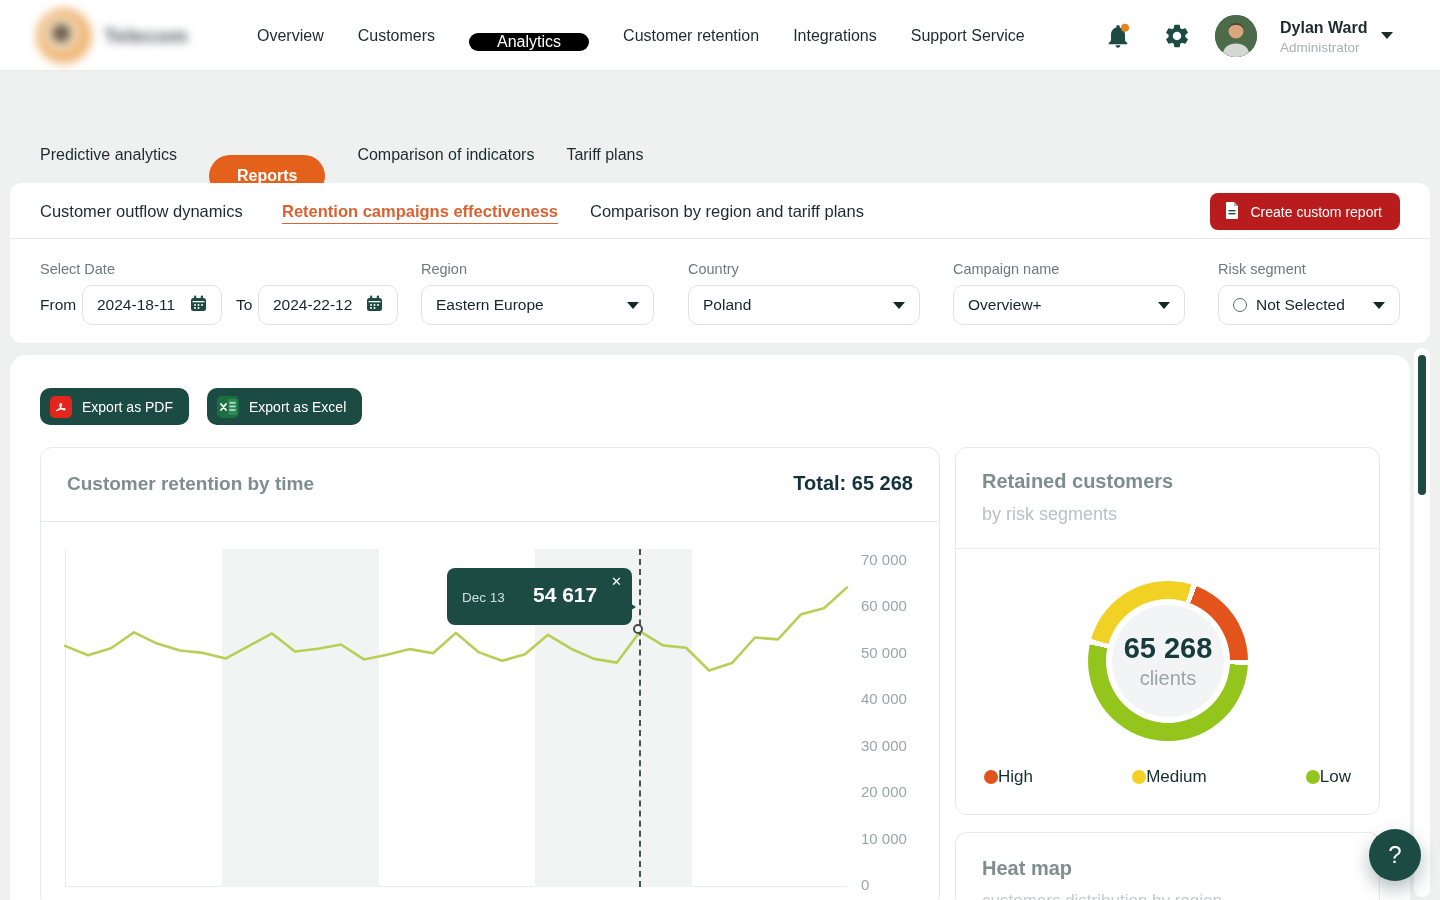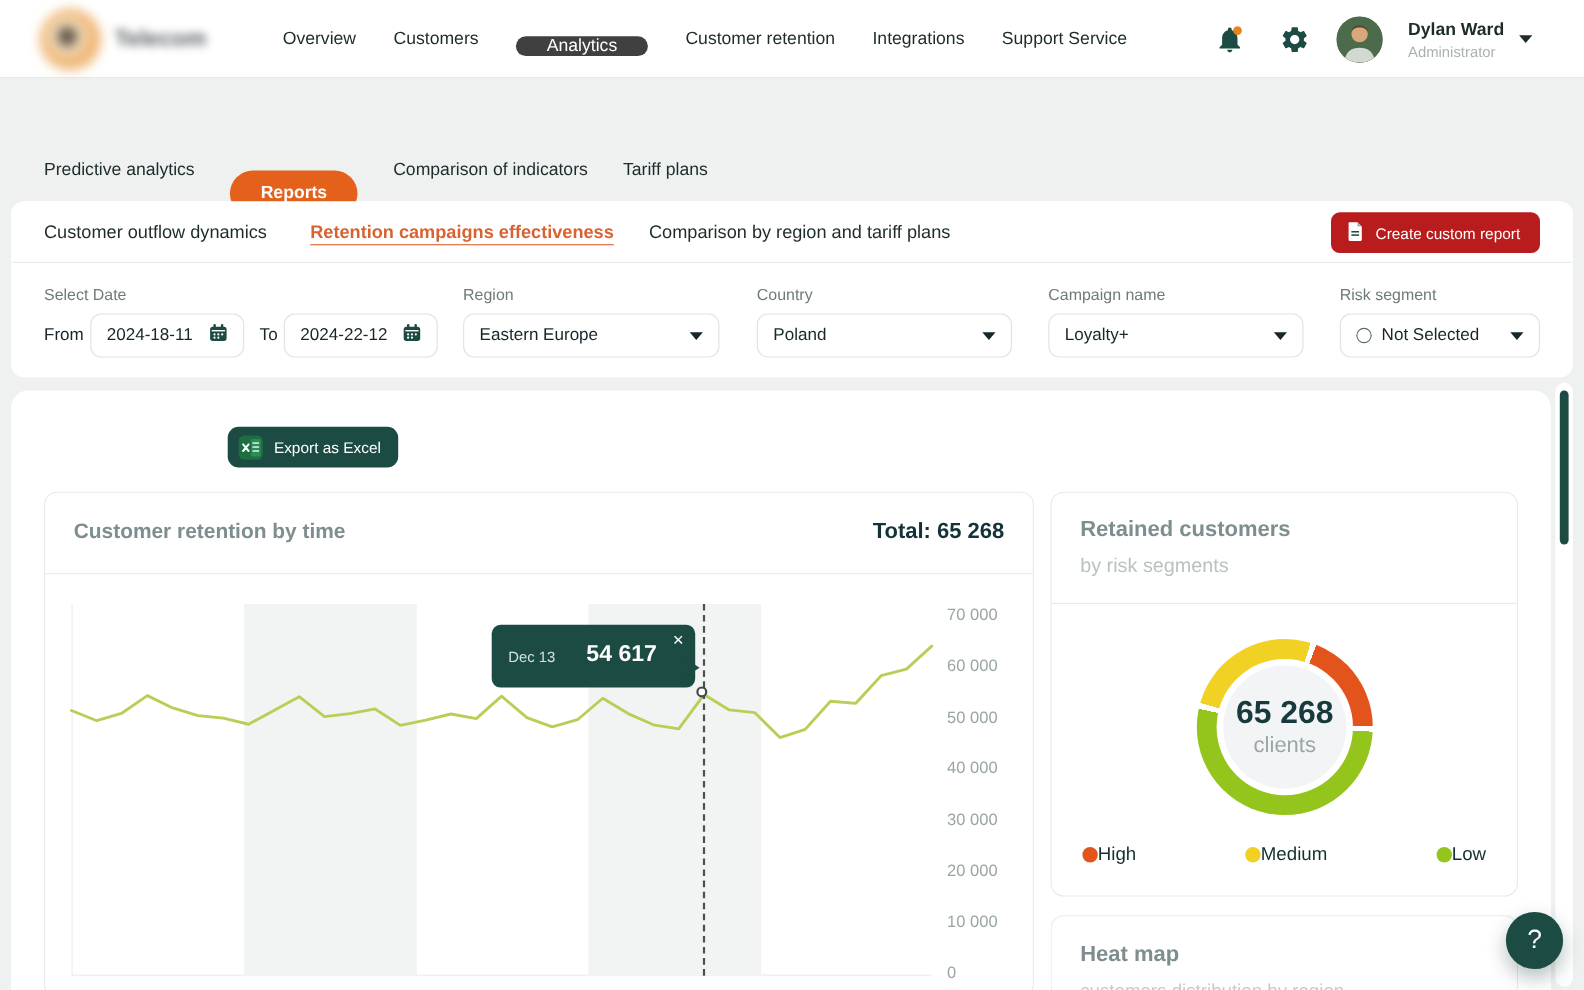--- a/index.html
+++ b/index.html
@@ -7,21 +7,21 @@
   body { font-family:"Liberation Sans", sans-serif; background:#eff1f1; position:relative; color:#1d2b2b; }
 
   
   .header { position:absolute; left:0; top:0; width:1440px; height:71px; background:#fff; border-bottom:1px solid #e7eaea; }
   .logo-mark { position:absolute; left:36px; top:8px; width:56px; height:56px; border-radius:50%;
     background:radial-gradient(circle at 45% 45%, #6b5a4a 0 9px, #f5e6c8 10px 16px, #f0b97c 17px 28px);
     filter:blur(5px); }
   .brand { position:absolute; left:104px; top:24px; font-size:21px; font-weight:bold; color:#5a6163; filter:blur(4px); }
   .main-nav { position:absolute; left:257px; top:0; height:71px; display:flex; align-items:center; gap:34px; }
   .main-nav .nav-item { font-size:16px; color:#1d2b2b; cursor:pointer; white-space:nowrap; }
-  .main-nav .nav-item.active { background:#404040; color:#fff; padding:0 28px; border-radius:26px;margin-top:12px; }
+  .main-nav .nav-item.active { background:#000000; color:#fff; padding:0 28px; border-radius:26px;margin-top:12px; }
   .icon-btn { position:absolute; top:22px; width:28px; height:28px; cursor:pointer; }
   .avatar { position:absolute; left:1215px; top:15px; width:42px; height:42px; border-radius:50%; overflow:hidden; background:#4c6b4a; }
   .user-name { position:absolute; left:1280px; top:19px; font-size:16px; font-weight:bold; color:#1d2b2b; }
   .user-role { position:absolute; left:1280px; top:40px; font-size:13.5px; color:#a9b1b1; }
   .user-chevron { position:absolute; left:1381px; top:32px; width:0; height:0;
     border-left:6px solid transparent; border-right:6px solid transparent; border-top:7px solid #1d2b2b; cursor:pointer; }
 
   
   .subnav { position:absolute; left:40px; top:112px; display:flex; align-items:center; gap:32px; }
   .subnav .subnav-item { font-size:16px; color:#1d2b2b; cursor:pointer; }
@@ -215,34 +215,42 @@
   </div>
 
   <span class="flabel" style="left:678px;">Country</span>
   <div class="fctrl" style="left:678px; width:232px;">
     <span>Poland</span>
     <span class="chev"></span>
   </div>
 
   <span class="flabel" style="left:943px;">Campaign name</span>
   <div class="fctrl" style="left:943px; width:232px;">
-    <span>Loyalty+</span>
+    <span>Overview+</span>
     <span class="chev"></span>
   </div>
 
   <span class="flabel" style="left:1208px;">Risk segment</span>
   <div class="fctrl" style="left:1208px; width:182px;">
     <span class="radio-circle"></span>
     <span>Not Selected</span>
     <span class="chev"></span>
   </div>
 </div>
 
 <div class="main-card">
 
+  <button class="export-btn export-pdf">
+    <span class="ficon" style="background:#e5251b;">
+      <svg width="16" height="16" viewBox="0 0 20 20">
+        <path d="M4.5 14.5c2.6-.9 6.4-5 6.2-7.6-.1-1.5-1.9-1.4-2.1.1-.3 2.3 2.2 6.1 5 6.6 1.6.3 2.1-.9.6-1.5-2.1-.8-6.8 1-9.7 2.4" stroke="#fff" stroke-width="1.5" fill="none" stroke-linecap="round"></path>
+      </svg>
+    </span>
+    <span>Export as PDF</span>
+  </button>
 
   <button class="export-btn export-xls">
     <span class="ficon" style="background:#1d6f42;">
       <svg width="22" height="22" viewBox="0 0 22 22">
         <rect x="11" y="3" width="9" height="16" rx="1.5" fill="#2e8b57"></rect>
         <rect x="12.5" y="6" width="6" height="1.6" fill="#bfe3cf"></rect>
         <rect x="12.5" y="9.6" width="6" height="1.6" fill="#bfe3cf"></rect>
         <rect x="12.5" y="13.2" width="6" height="1.6" fill="#bfe3cf"></rect>
         <rect x="1.5" y="5" width="10" height="12" rx="1.5" fill="#1d6f42"></rect>
         <path d="M4 8l5 6M9 8l-5 6" stroke="#fff" stroke-width="1.8" stroke-linecap="round"></path>

